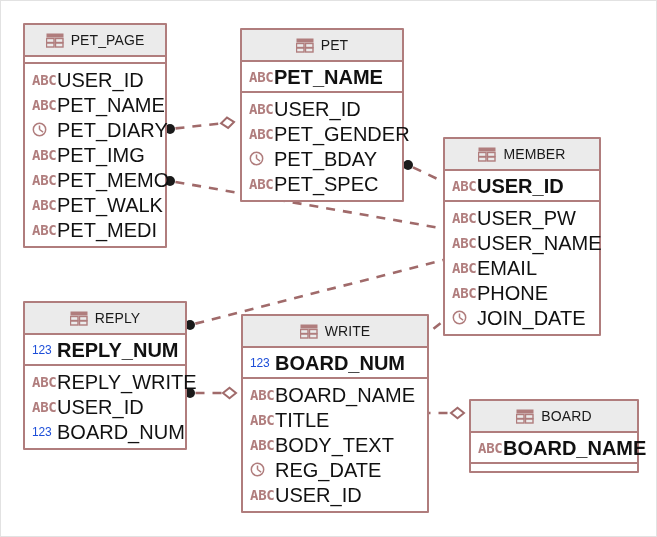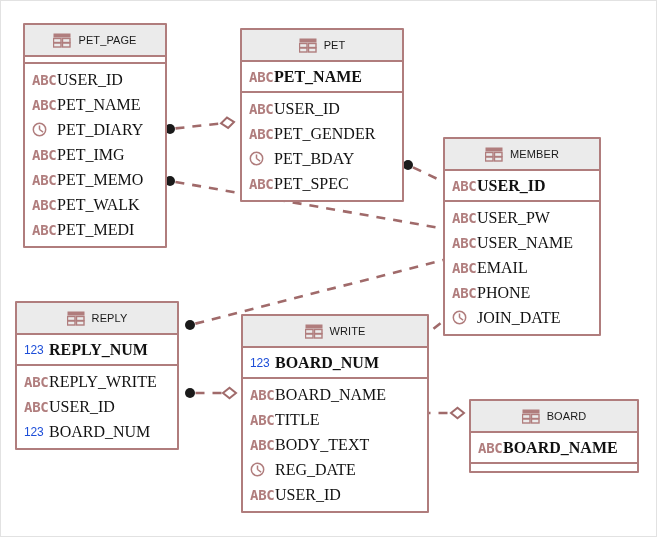--- a/index.html
+++ b/index.html
@@ -28,45 +28,44 @@
   }
   .ent-header{
     box-sizing:border-box;
     height:32px;
     background:#ebebeb;
     border-bottom:2px solid #b07d7d;
     display:flex;align-items:center;justify-content:center;
     gap:7px;
   }
   .ent-title{
-    font-size:11px;
+    font-size:14px;
     color:#1a1a1a;
     letter-spacing:.1px;
     white-space:nowrap;
   }
   .pk-section{
     box-sizing:border-box;
     border-bottom:2px solid #b07d7d;
     padding:2px 0 2px 0;
   }
   .pk-section.empty{height:7px;padding:0;}
   .attr-section{padding:3px 0 4px 0;}
   .attr{
     display:flex;align-items:center;
     gap:6px;
     padding:1px 8px 1px 7px;
     height:25px;
     box-sizing:border-box;
   }
   .attr .nm{
-    font-size:16px;
+    font-size:20px;
     color:#111111;
     white-space:nowrap;
     line-height:1;
-    font-family:Liberation Serif, serif;
   }
   .attr.key .nm{font-weight:bold;}
 
   
   .ico-abc{
     font-family:"DejaVu Sans Mono", monospace;
     font-size:14px;
     font-weight:bold;
     color:#b07d7d;
     letter-spacing:-.3px;
@@ -270,21 +269,21 @@
           <span class="ico-clock">
             <svg width="15" height="15" viewBox="0 0 15 15">
               <circle cx="7.5" cy="7.5" r="6.2" fill="none" stroke="#b07d7d" stroke-width="1.5"></circle>
               <path d="M7.5 7.5 L7.5 3.4 M7.5 7.5 L11.1 10.1" stroke="#b07d7d" stroke-width="1.5" fill="none"></path>
             </svg>
           </span>
           <span class="nm">JOIN_DATE</span>
         </div>
       </div>
     </div>
-    <div class="entity" style="left: 14px; top: 300px; width: 164px;">
+    <div class="entity" style="left: 22px; top: 300px; width: 164px;">
       <div class="ent-header">
         <span class="ico-table">
           <svg width="18" height="15" viewBox="0 0 18 15">
             <rect x="0.5" y="0.5" width="17" height="4" fill="#b07d7d"></rect>
             <rect x="0.5" y="5.5" width="7.5" height="4" fill="none" stroke="#b07d7d" stroke-width="1.4"></rect>
             <rect x="9.5" y="5.5" width="7.5" height="4" fill="none" stroke="#b07d7d" stroke-width="1.4"></rect>
             <rect x="0.5" y="10" width="7.5" height="4" fill="none" stroke="#b07d7d" stroke-width="1.4"></rect>
             <rect x="9.5" y="10" width="7.5" height="4" fill="none" stroke="#b07d7d" stroke-width="1.4"></rect>
           </svg>
         </span>

